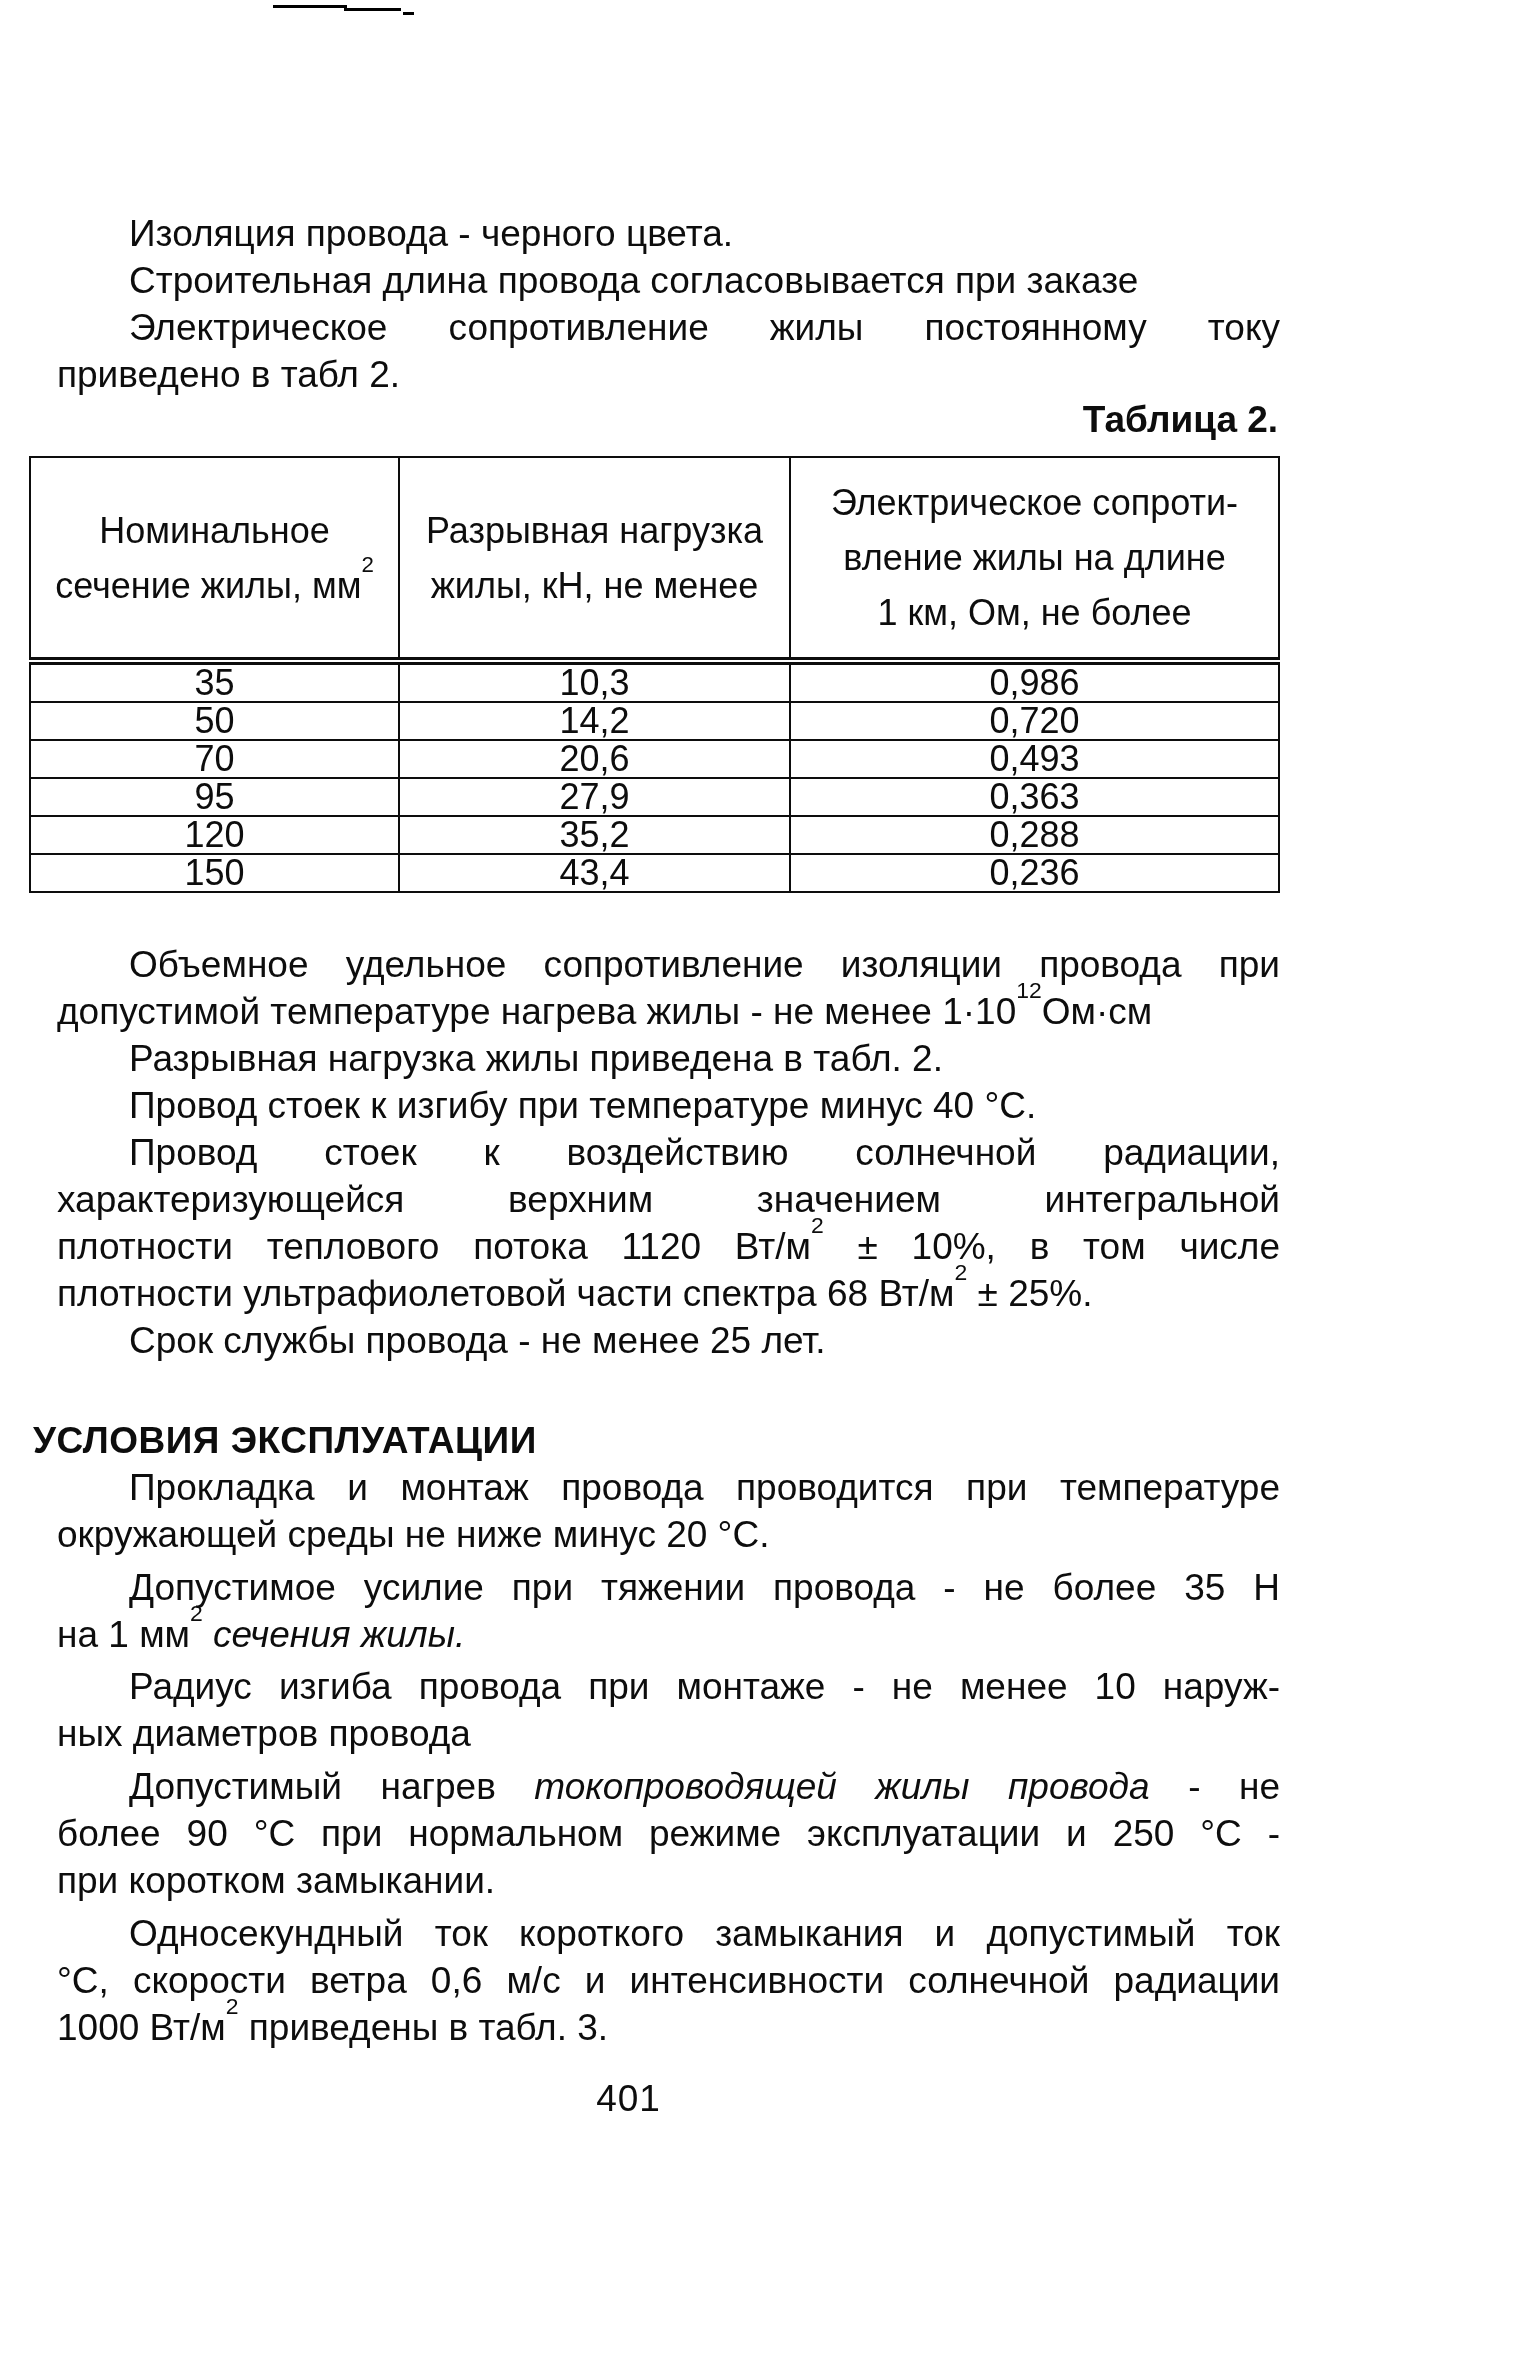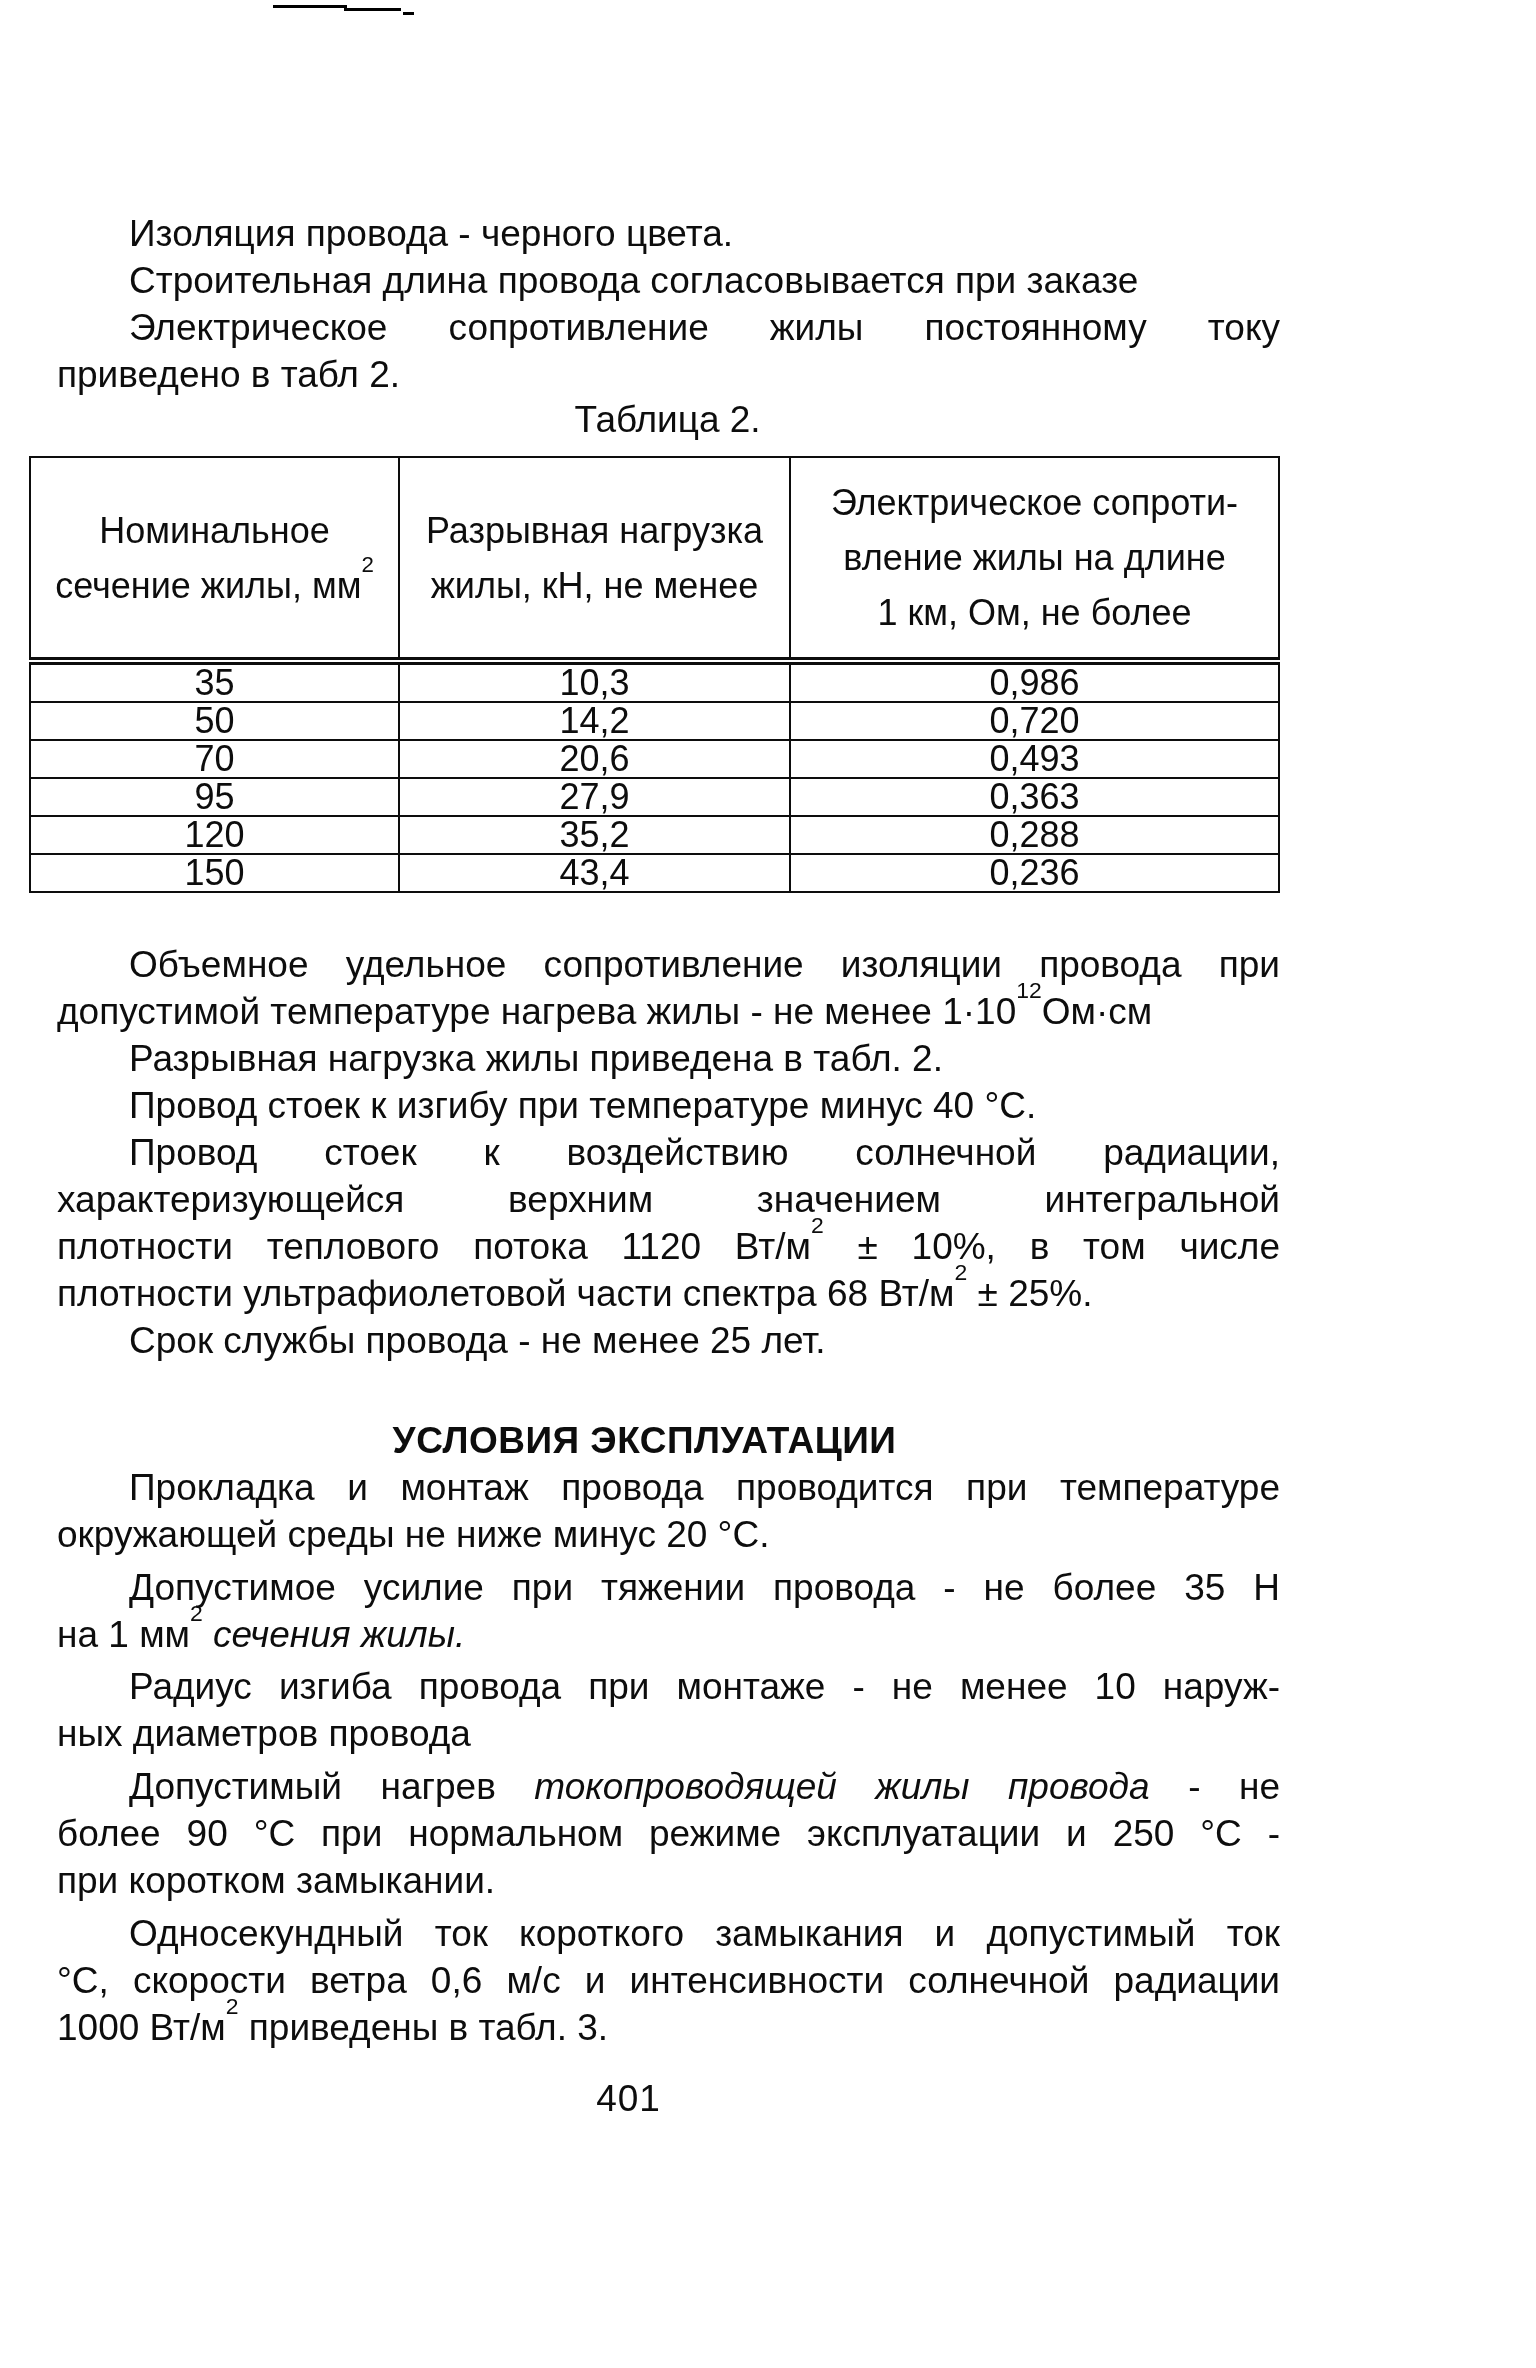--- a/index.html
+++ b/index.html
@@ -33,23 +33,24 @@
   .ind{text-indent:72px;}
   .just{text-align:justify;text-align-last:justify;}
   .pstart{margin-top:5.7px;}
   sup.sp{
     font-size:62%;
     line-height:0;
     position:relative;
     top:-0.55em;
   }
   .caption{
-    text-align:center;
+    text-align:right;
     line-height:44px;
     padding-right:1.9px;
+    font-weight:bold;
   }
   table.spec{
     table-layout:fixed;
     border-collapse:collapse;
     width:1249px;
     margin-left:-28px;
     margin-top:14px;
   }
   table.spec th{
     border:2.8px solid var(--ink);
@@ -67,21 +68,21 @@
     padding:0;
     text-align:center;
     vertical-align:middle;
     font-size:36px;
     line-height:1;
   }
   .props-first{margin-top:48px;}
   .heading{
     margin-top:53px;
     font-weight:bold;
-    text-align:center;
+    text-align:left;
     transform:translateX(-24px);
     letter-spacing:0.5px;
   }
   .pagenum{
     margin-top:24.6px;
     text-align:center;
     transform:translateX(-40px);
     letter-spacing:0.9px;
   }
 </style>

